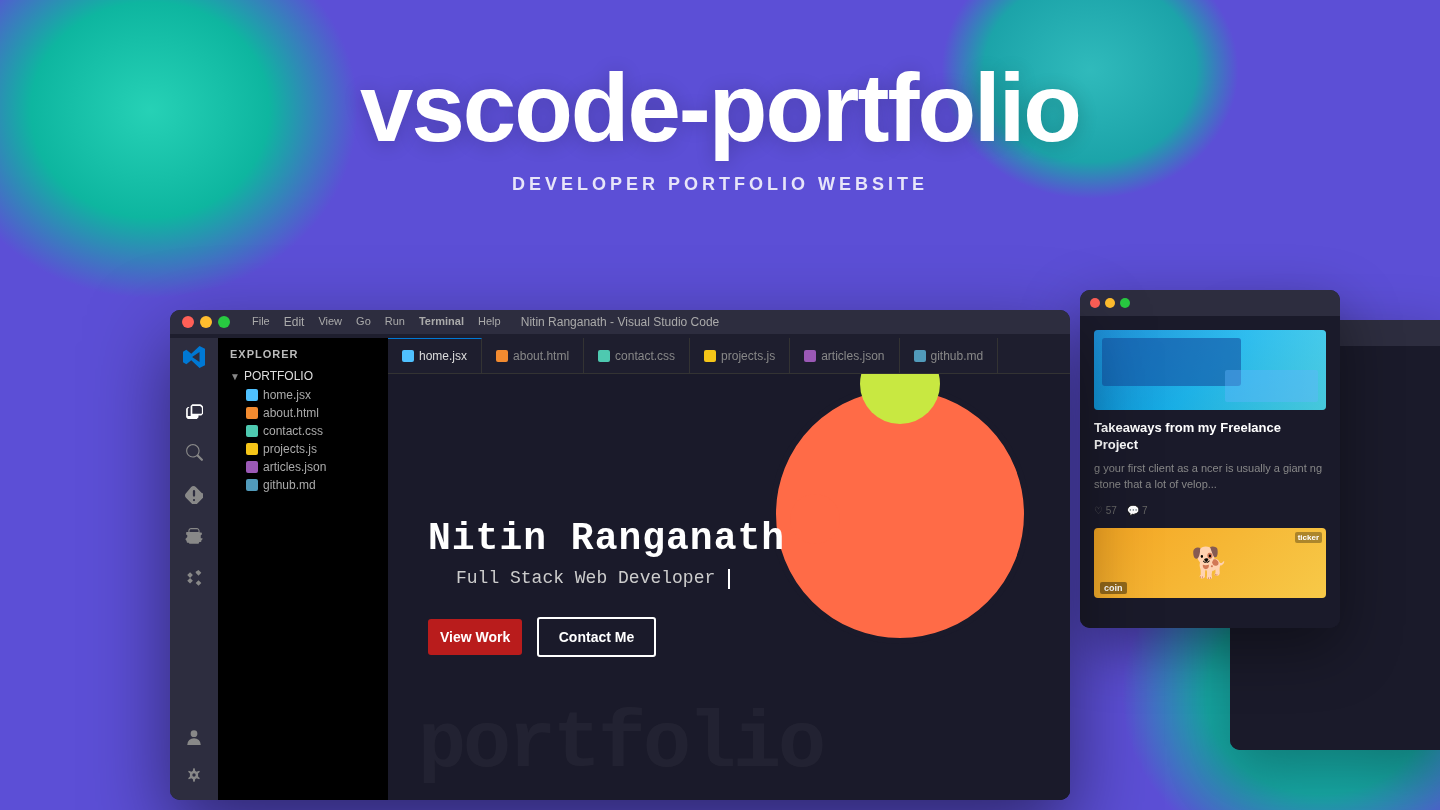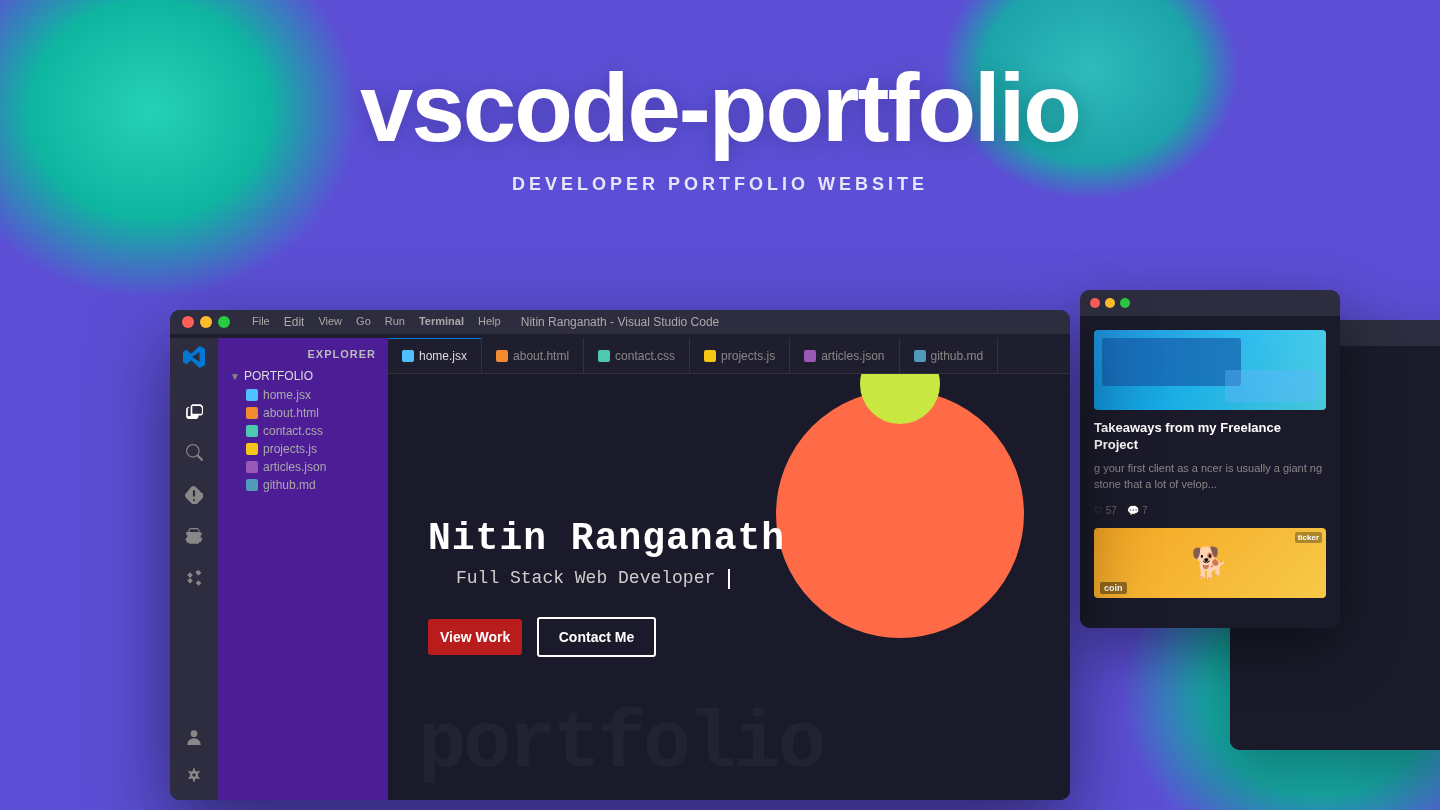--- a/index.html
+++ b/index.html
@@ -170,24 +170,23 @@
       margin-bottom: 8px;
     }
 
     
     .sidebar {
       position: absolute;
       left: 48px;
       top: 28px;
       width: 170px;
       bottom: 0;
-      background: #4c1d95;
+      background: #000000;
       z-index: 2;
       overflow: hidden;
-      text-align: right;
     }
 
     .sidebar-header {
       font-size: 11px;
       font-weight: 700;
       color: #bbb;
       padding: 10px 12px 6px;
       letter-spacing: 1px;
     }
 

